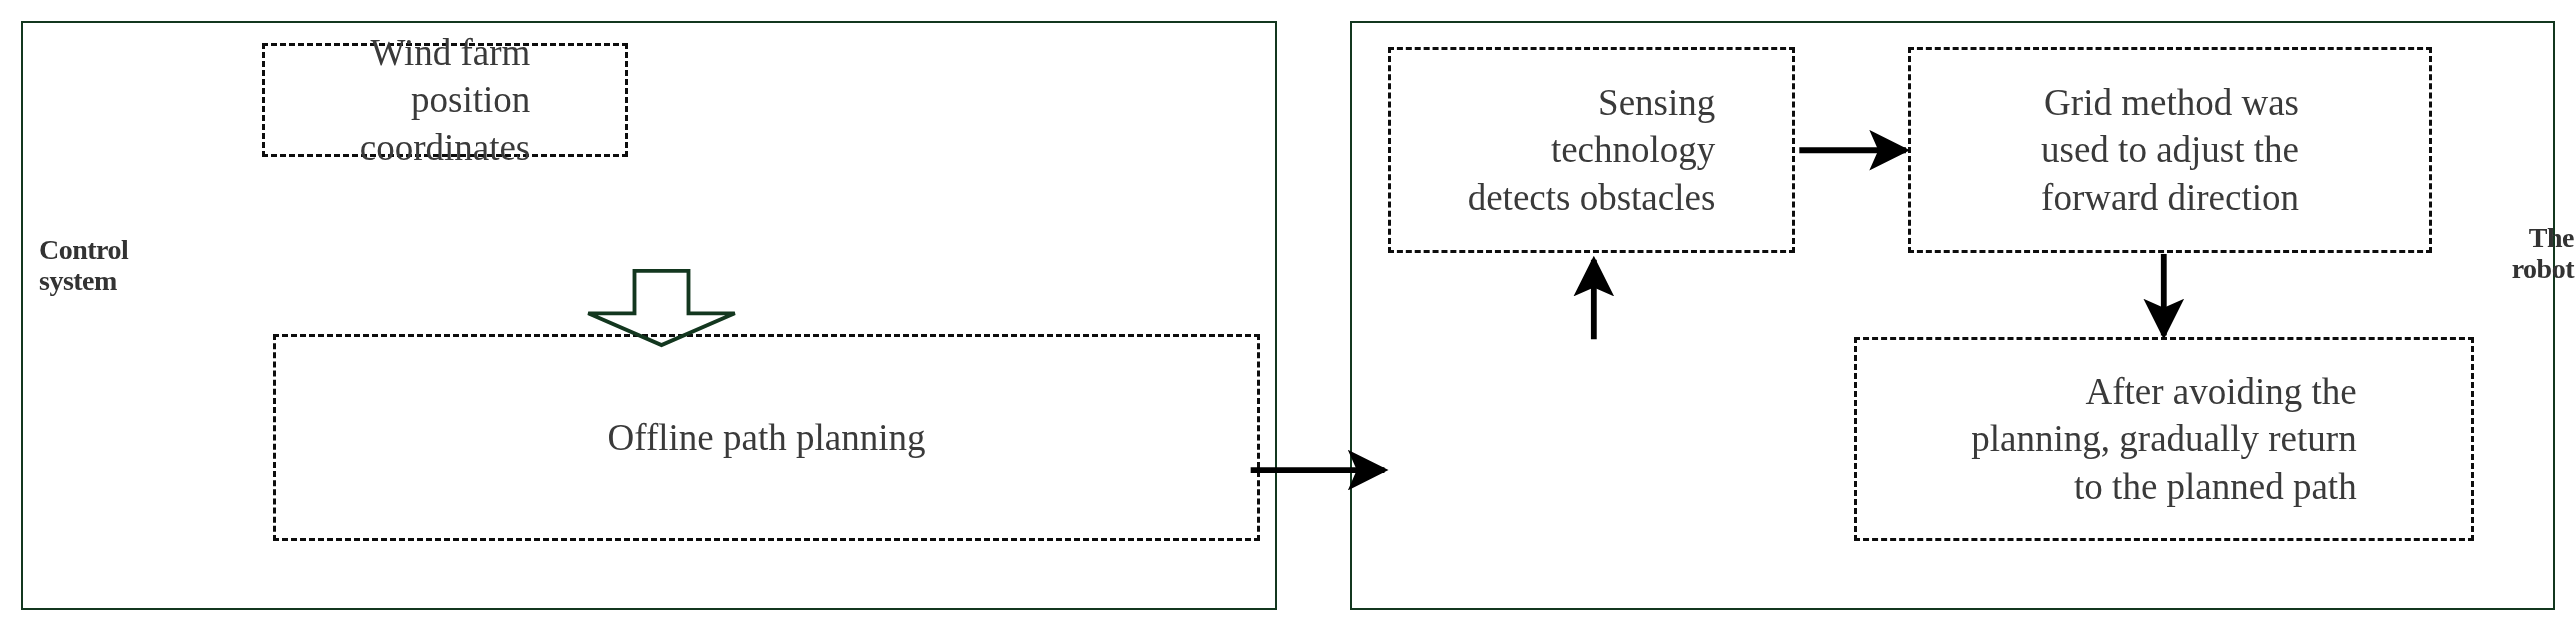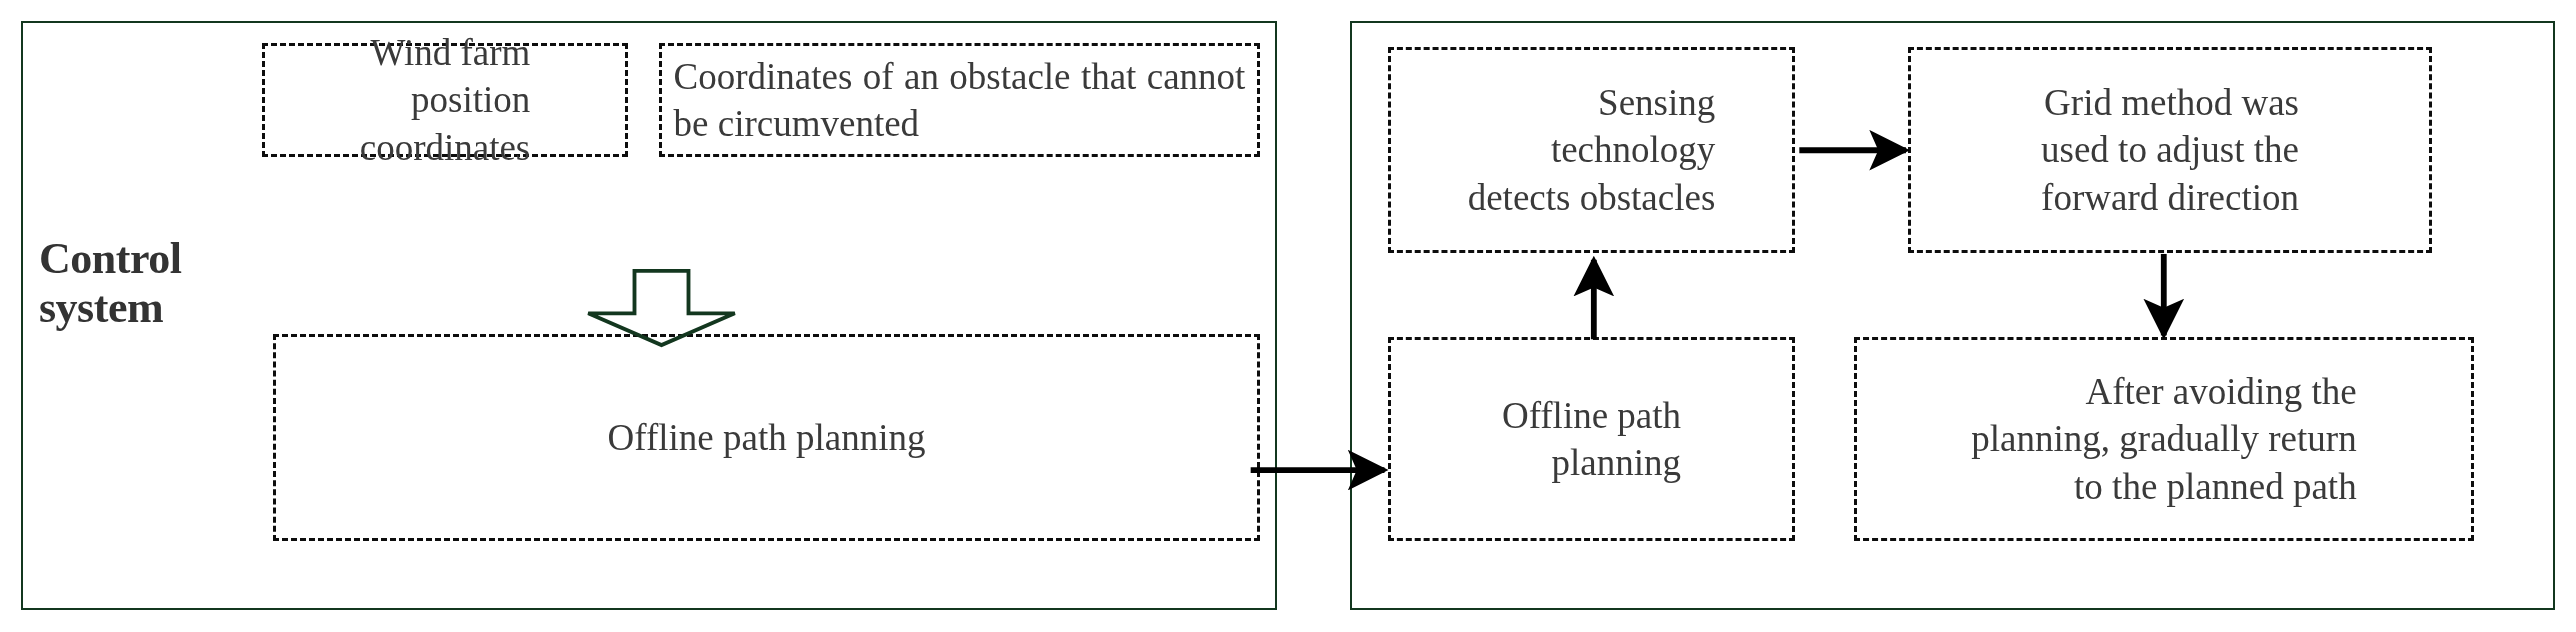--- a/index.html
+++ b/index.html
@@ -25,21 +25,21 @@
     box-sizing: border-box;
     background: transparent;
   }
   #panel-control { left: 21.3px;   top: 21.3px; width: 1256px; height: 589px; }
   #panel-robot   { left: 1350px; top: 21.3px; width: 1205px; height: 589px; }
 
   
   .panel-label {
     position: absolute;
     font-weight: bold;
-    font-size: 44px;
+    font-size: 28px;
     line-height: 1.12;
     color: #333333;
     letter-spacing: -0.5px;
     white-space: pre-line;
     z-index: 6;
   }
   #label-control-system {
     left: 39px;
     top: 234px;
     width: 194px;
@@ -117,51 +117,46 @@
 
   <div class="panel-label" id="label-control-system">Control
 system</div>
 
   <div class="dbox" id="box-wind-farm">
     <div class="txt">Wind farm
 position
 coordinates</div>
   </div>
 
-  <div class="dbox" id="box-obstacle-coord">
-    <div class="txt justify">Coordinates of an obstacle that cannot be circumvented</div>
-  </div>
 
   <div class="dbox" id="box-offline-left">
     <div class="txt">Offline path planning</div>
   </div>
 
   <svg id="green-block-arrow" viewBox="0 0 168 84">
     <polygon points="56,3 112,3 112,47 160,47 84,80 8,47 56,47" fill="none" stroke="#13371f" stroke-width="4" stroke-linejoin="miter"></polygon>
   </svg>
 
   <div class="panel" id="panel-robot"></div>
 
+  <div class="panel-label" id="label-the-robot">The
+robot</div>
 
   <div class="dbox" id="box-sensing">
     <div class="txt">Sensing
 technology
 detects obstacles</div>
   </div>
 
   <div class="dbox" id="box-grid-method">
     <div class="txt">Grid method was
 used to adjust the
 forward direction</div>
   </div>
 
-  <div class="dbox" id="box-offline-right">
-    <div class="txt">Offline path
-planning</div>
-  </div>
 
   <div class="dbox" id="box-after-avoid">
     <div class="txt">After avoiding the
 planning, gradually return
 to the planned path</div>
   </div>
 
   <svg id="arrows" viewBox="0 0 2657 652">
     <defs>
       <marker id="ah" viewBox="0 0 10 10" refX="9" refY="5" markerWidth="7" markerHeight="7" orient="auto-start-reverse">

